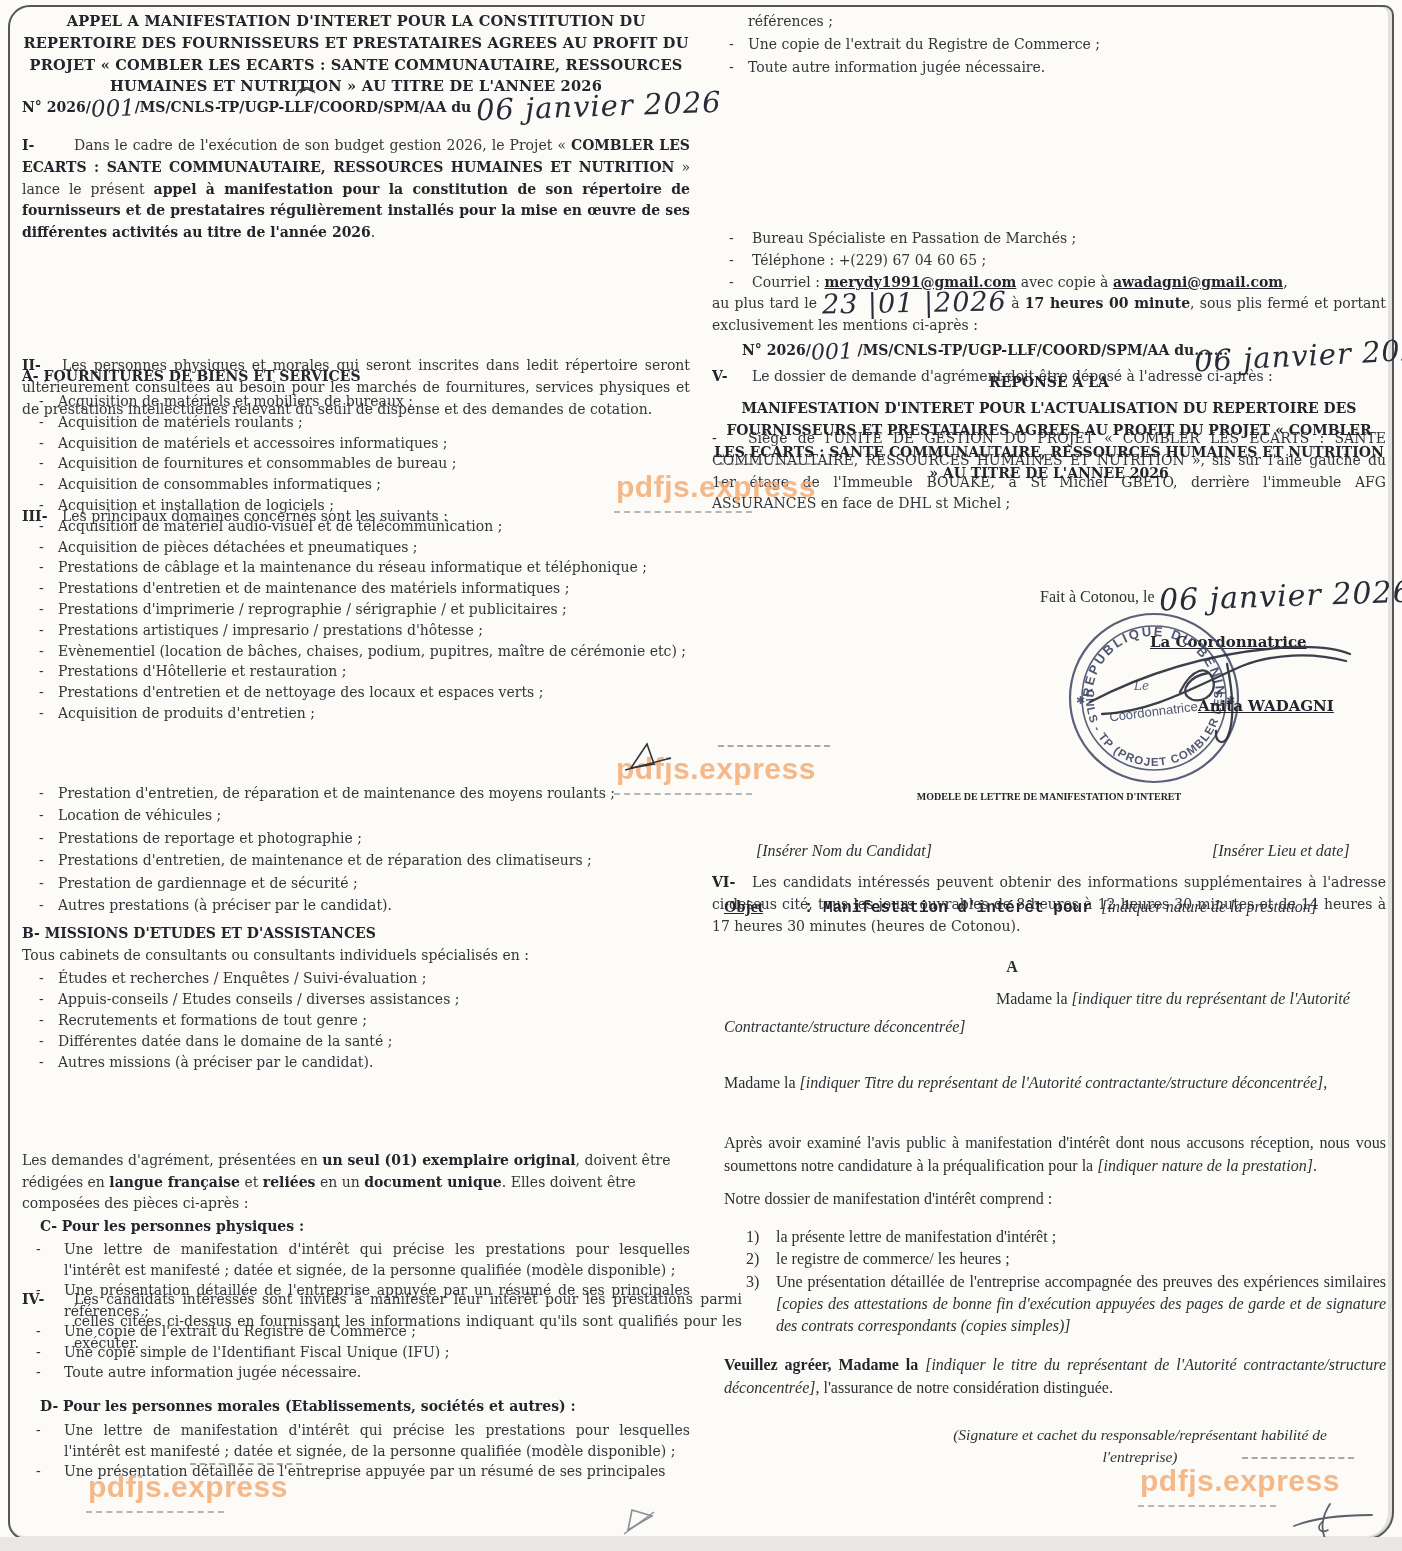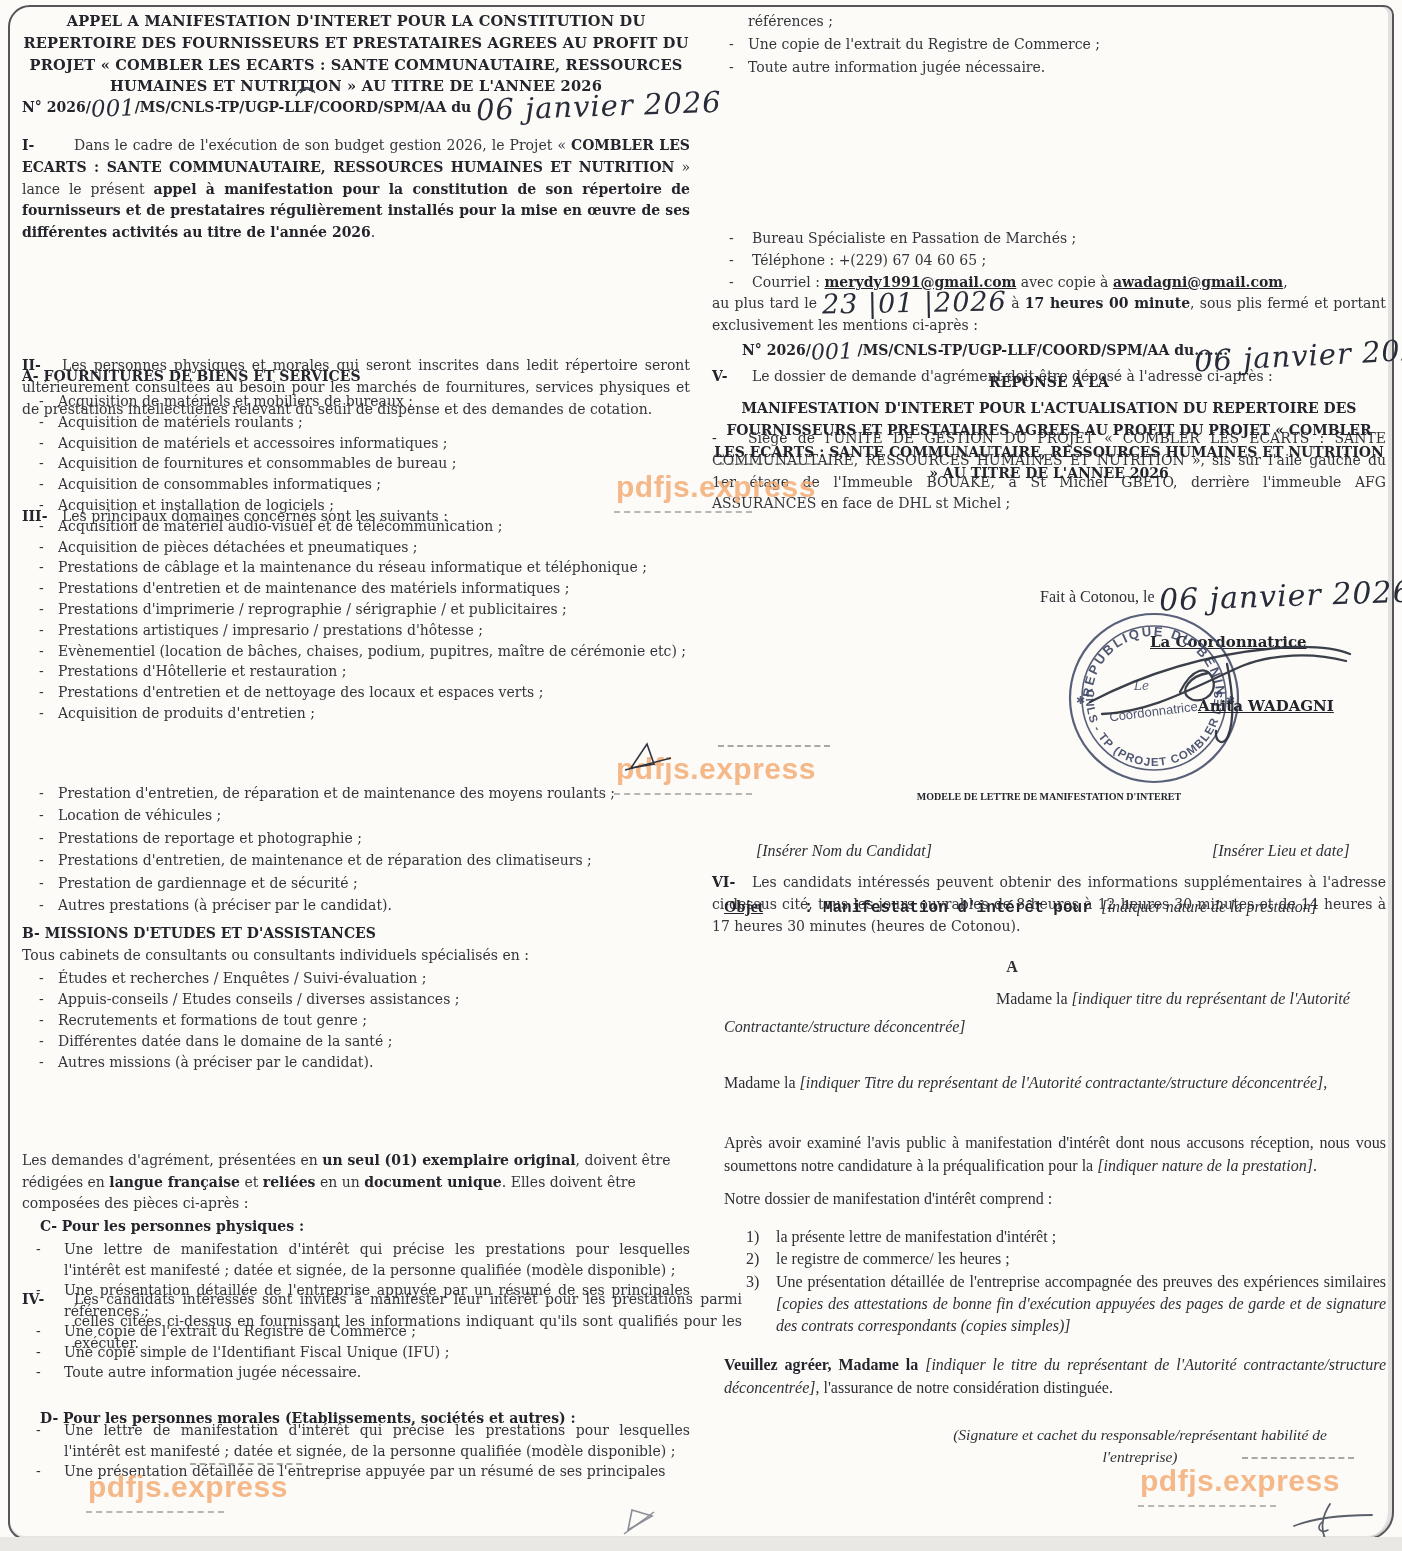--- a/index.html
+++ b/index.html
@@ -142,21 +142,21 @@
 
   <div class="blk b" style="left:40px; top:1216px; width:650px;">C- Pour les personnes physiques :</div>
   <div class="blk clist" style="left:22px; top:1239px; width:668px;">
     <div class="li">Une lettre de manifestation d'intérêt qui précise les prestations pour lesquelles l'intérêt est manifesté ; datée et signée, de la personne qualifiée (modèle disponible) ;</div>
     <div class="li">Une présentation détaillée de l'entreprise appuyée par un résumé de ses principales références ;</div>
     <div class="li">Une copie de l'extrait du Registre de Commerce ;</div>
     <div class="li">Une copie simple de l'Identifiant Fiscal Unique (IFU) ;</div>
     <div class="li">Toute autre information jugée nécessaire.</div>
   </div>
 
-  <div class="blk b" style="left:40px; top:1396px; width:650px;margin-top:12px;">D- Pour les personnes morales (Etablissements, sociétés et autres) :</div>
+  <div class="blk b" style="left:40px; top:1396px; width:650px;">D- Pour les personnes morales (Etablissements, sociétés et autres) :</div>
   <div class="blk clist" style="left:22px; top:1420px; width:668px;">
     <div class="li">Une lettre de manifestation d'intérêt qui précise les prestations pour lesquelles l'intérêt est manifesté ; datée et signée, de la personne qualifiée (modèle disponible) ;</div>
     <div class="li">Une présentation détaillée de l'entreprise appuyée par un résumé de ses principales</div>
   </div>
 
   <div class="blk rlist" style="left:712px; top:10px; width:674px;">
     <div class="li nodash">références ;</div>
     <div class="li">Une copie de l'extrait du Registre de Commerce ;</div>
     <div class="li">Toute autre information jugée nécessaire.</div>
   </div>

